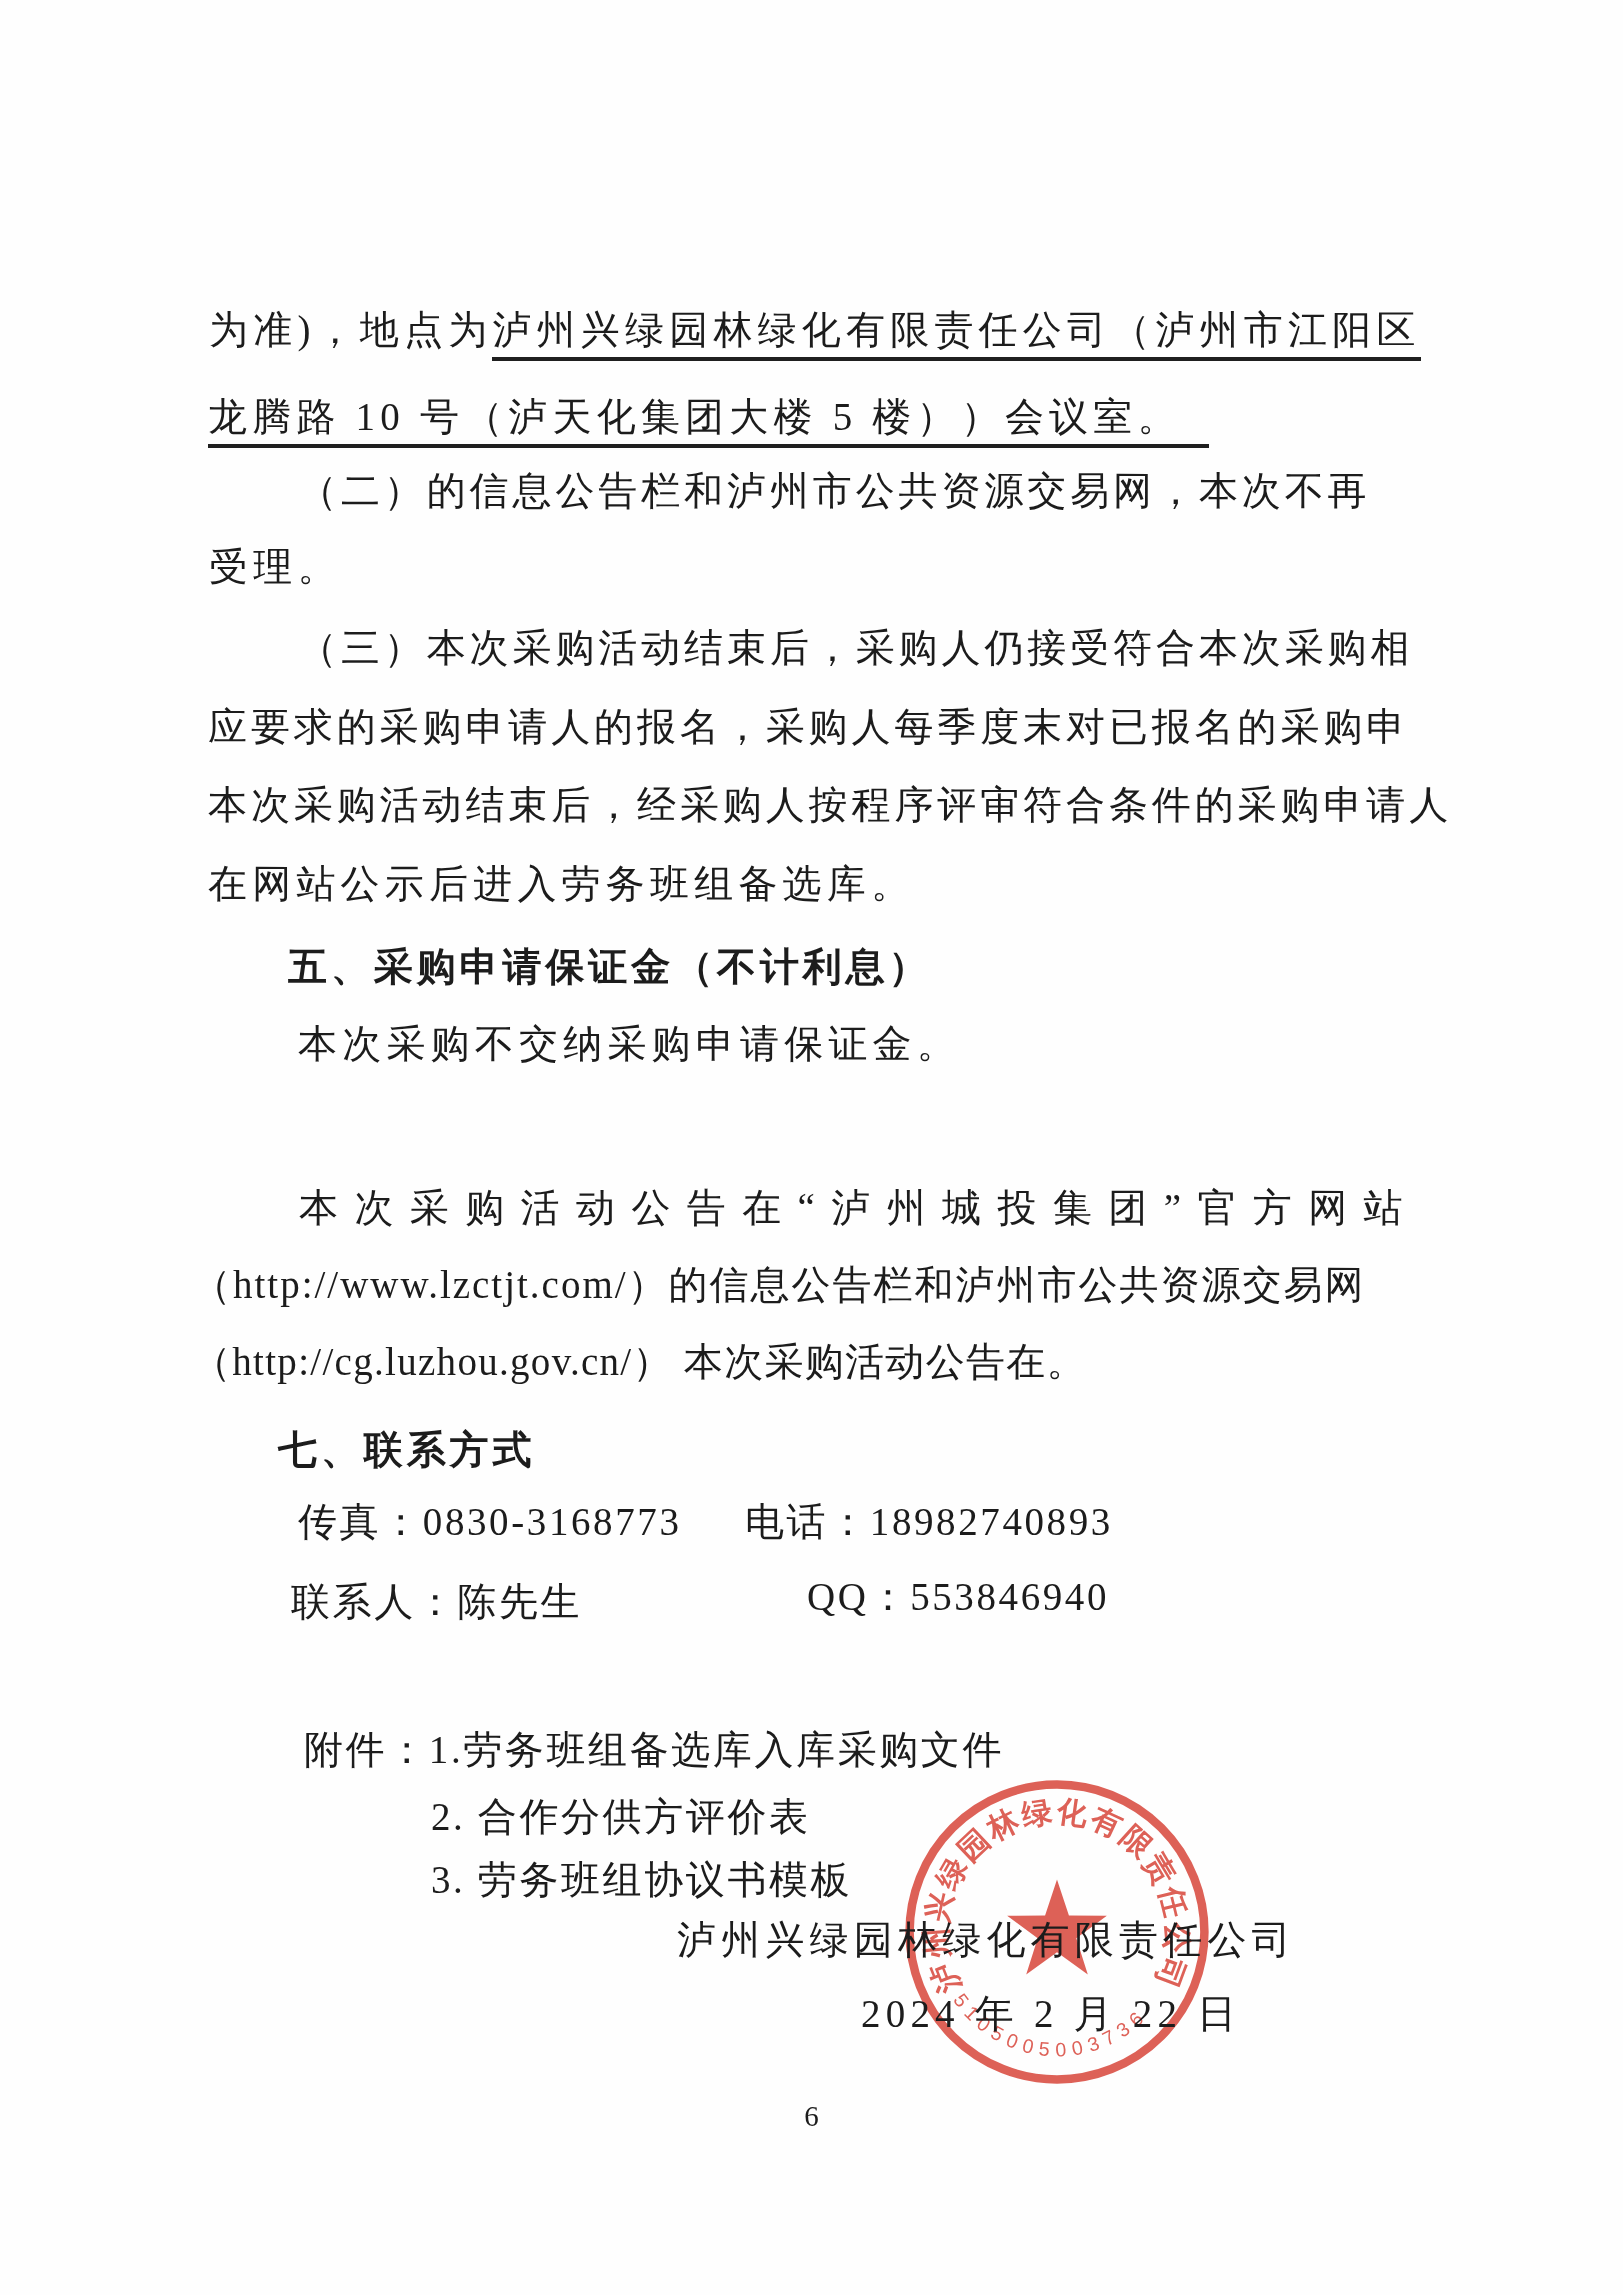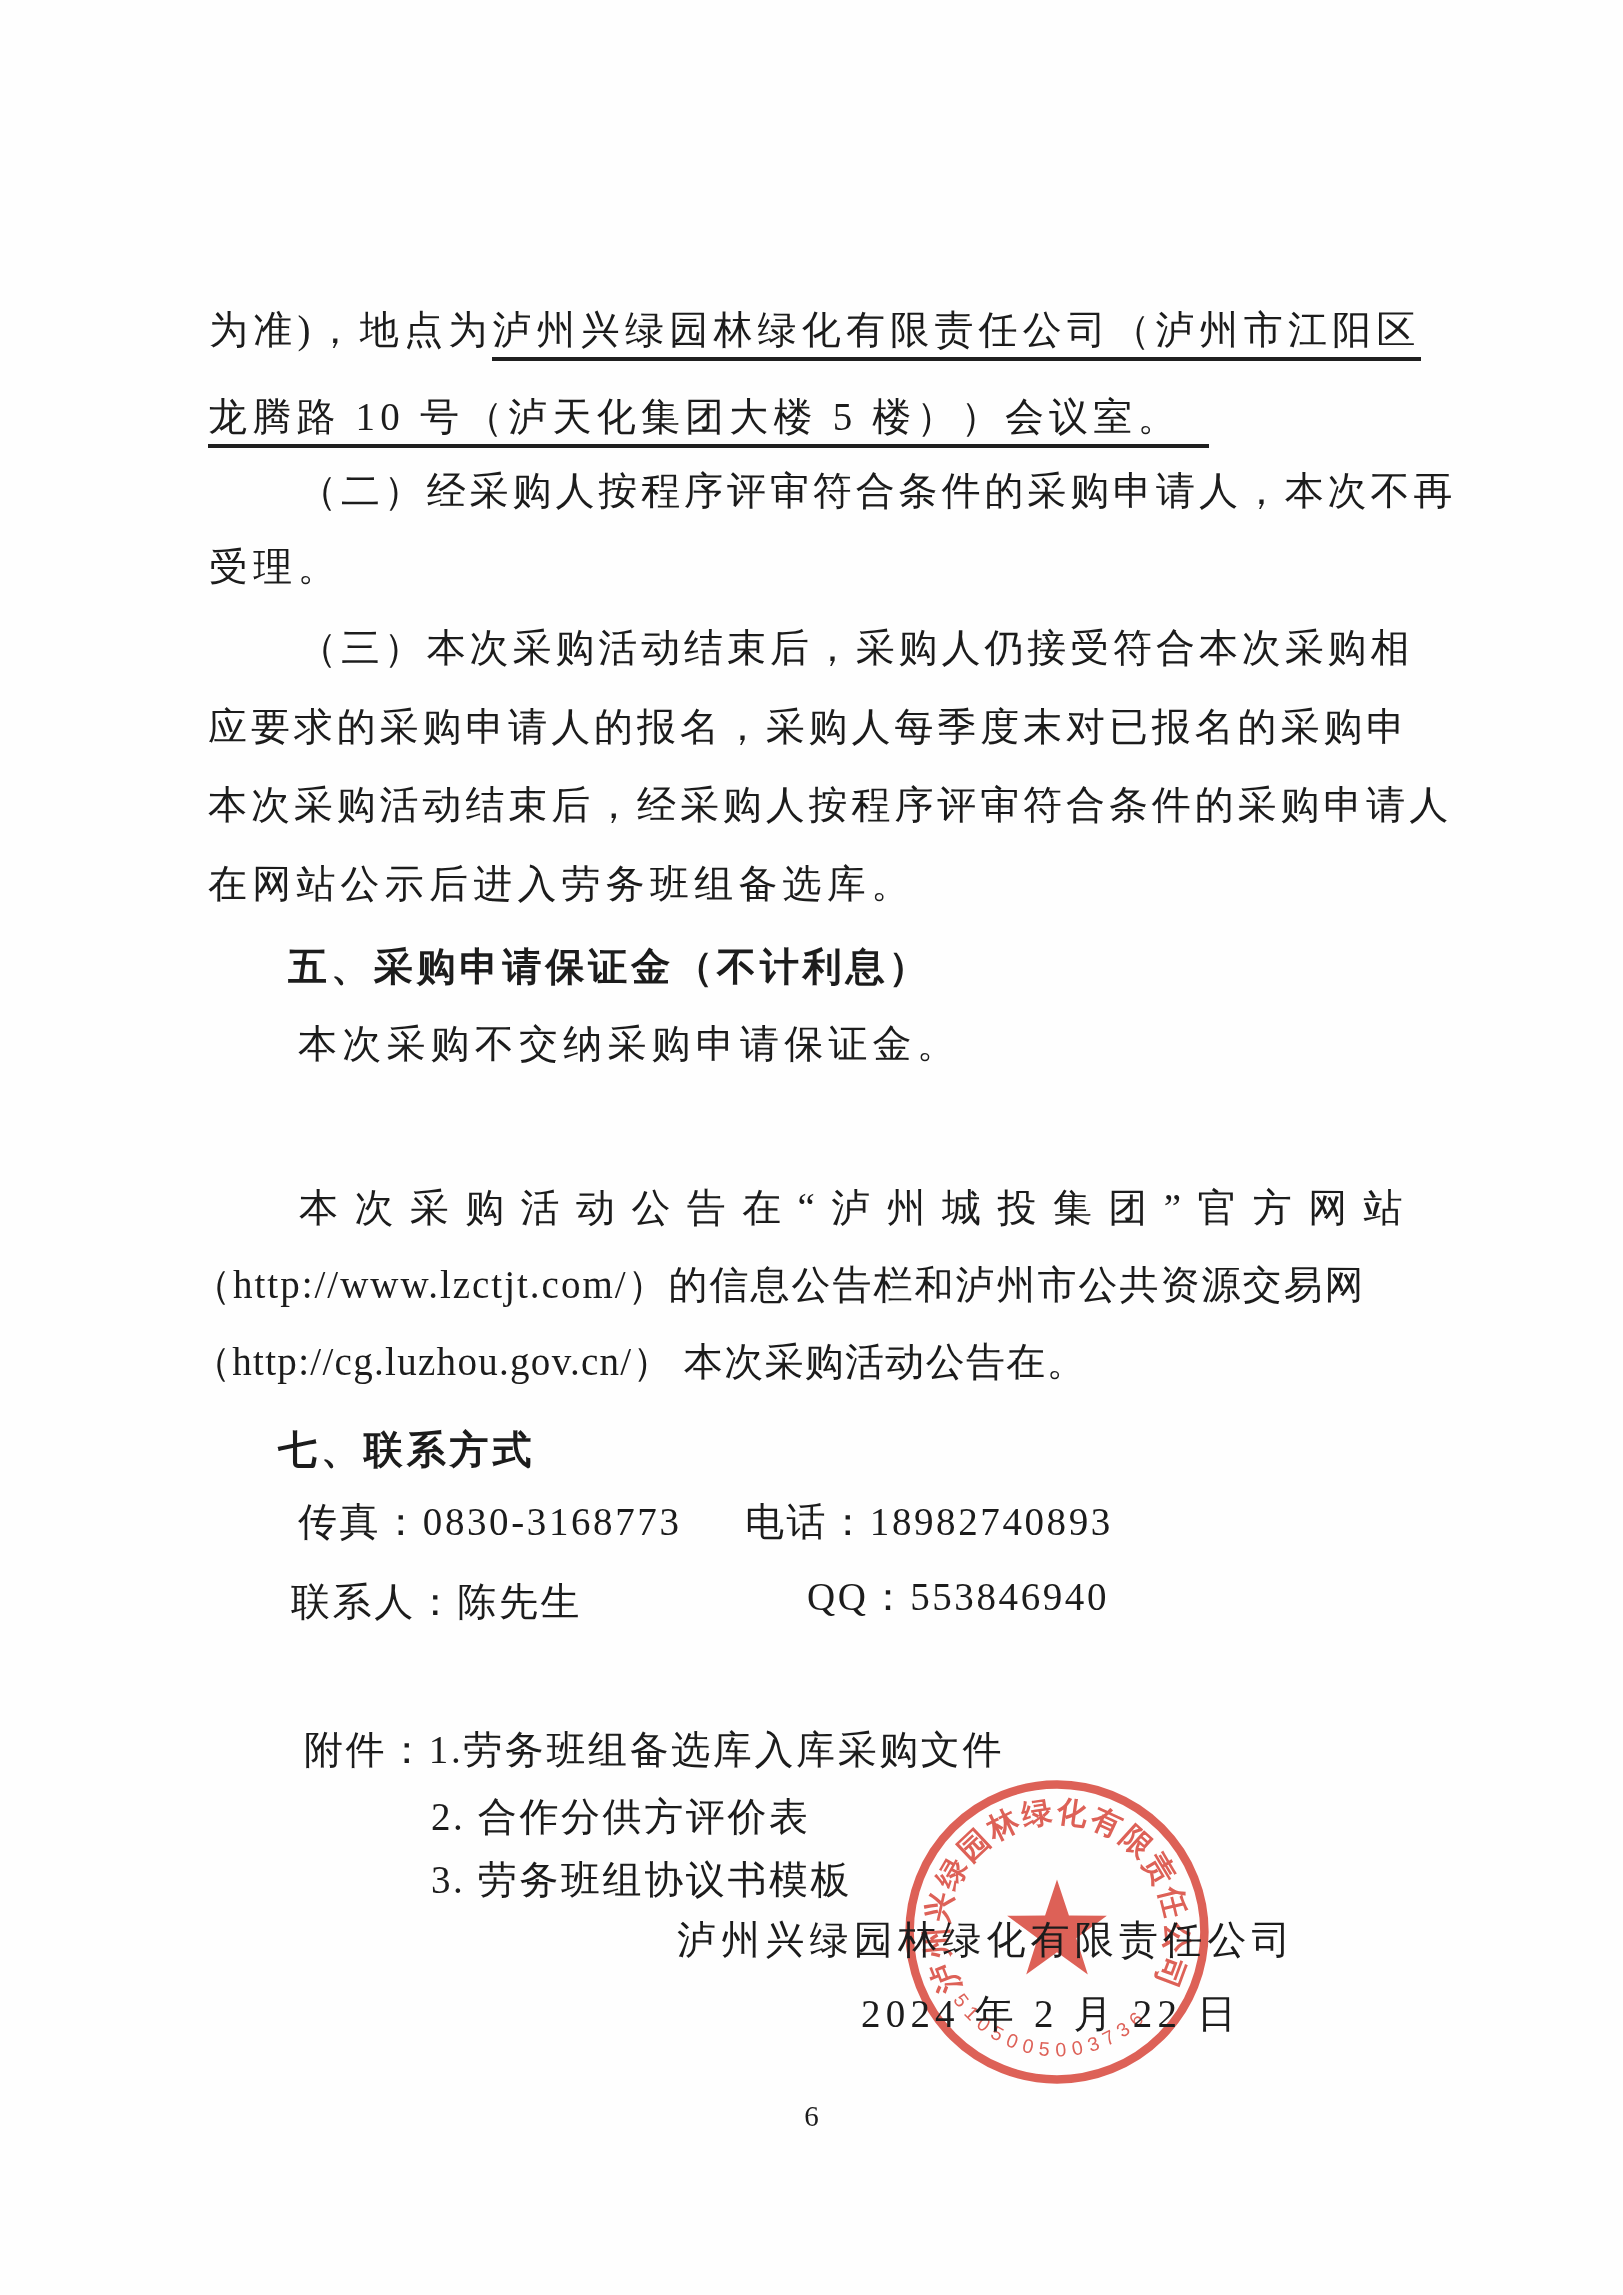--- a/index.html
+++ b/index.html
@@ -48,21 +48,21 @@
 </style>
 </head>
 <body>
 
 <div class="page">
 
   <div class="ln" style="top:308px;left:209px;letter-spacing:5.2px"><span>为准)，地点为</span><span class="ul">泸州兴绿园林绿化有限责任公司（泸州市江阳区</span></div>
 
   <div class="ln" style="top:395px;left:208px;letter-spacing:5.2px"><span class="ul ul-ext">龙腾路 10 号（泸天化集团大楼 5 楼））会议室。</span></div>
 
-  <div class="ln" style="top:469px;left:298px;letter-spacing:3.9px">（二）经采购人按程序评审符合条件的采购申请人，本次不再</div>
+  <div class="ln" style="top:469px;left:298px;letter-spacing:3.9px">（二）的信息公告栏和泸州市公共资源交易网，本次不再</div>
   <div class="ln" style="top:545px;left:209px;letter-spacing:5.2px">受理。</div>
   <div class="ln" style="top:626px;left:298px;letter-spacing:3.9px">（三）本次采购活动结束后，采购人仍接受符合本次采购相</div>
   <div class="ln" style="top:705px;left:208px;letter-spacing:3.9px">应要求的采购申请人的报名，采购人每季度末对已报名的采购申</div>
   <div class="ln" style="top:783px;left:208px;letter-spacing:3.9px">本次采购活动结束后，经采购人按程序评审符合条件的采购申请人</div>
   <div class="ln" style="top:862px;left:208px;letter-spacing:5.2px">在网站公示后进入劳务班组备选库。</div>
 
   <div class="ln hd" style="top:945px;left:288px;letter-spacing:3.9px">五、采购申请保证金（不计利息）</div>
   <div class="ln" style="top:1022px;left:298px;letter-spacing:5.2px">本次采购不交纳采购申请保证金。</div>
 
   <div class="ln" style="top:1186px;left:299px;letter-spacing:16.4px">本次采购活动公告在“泸州城投集团”官方网站</div>

